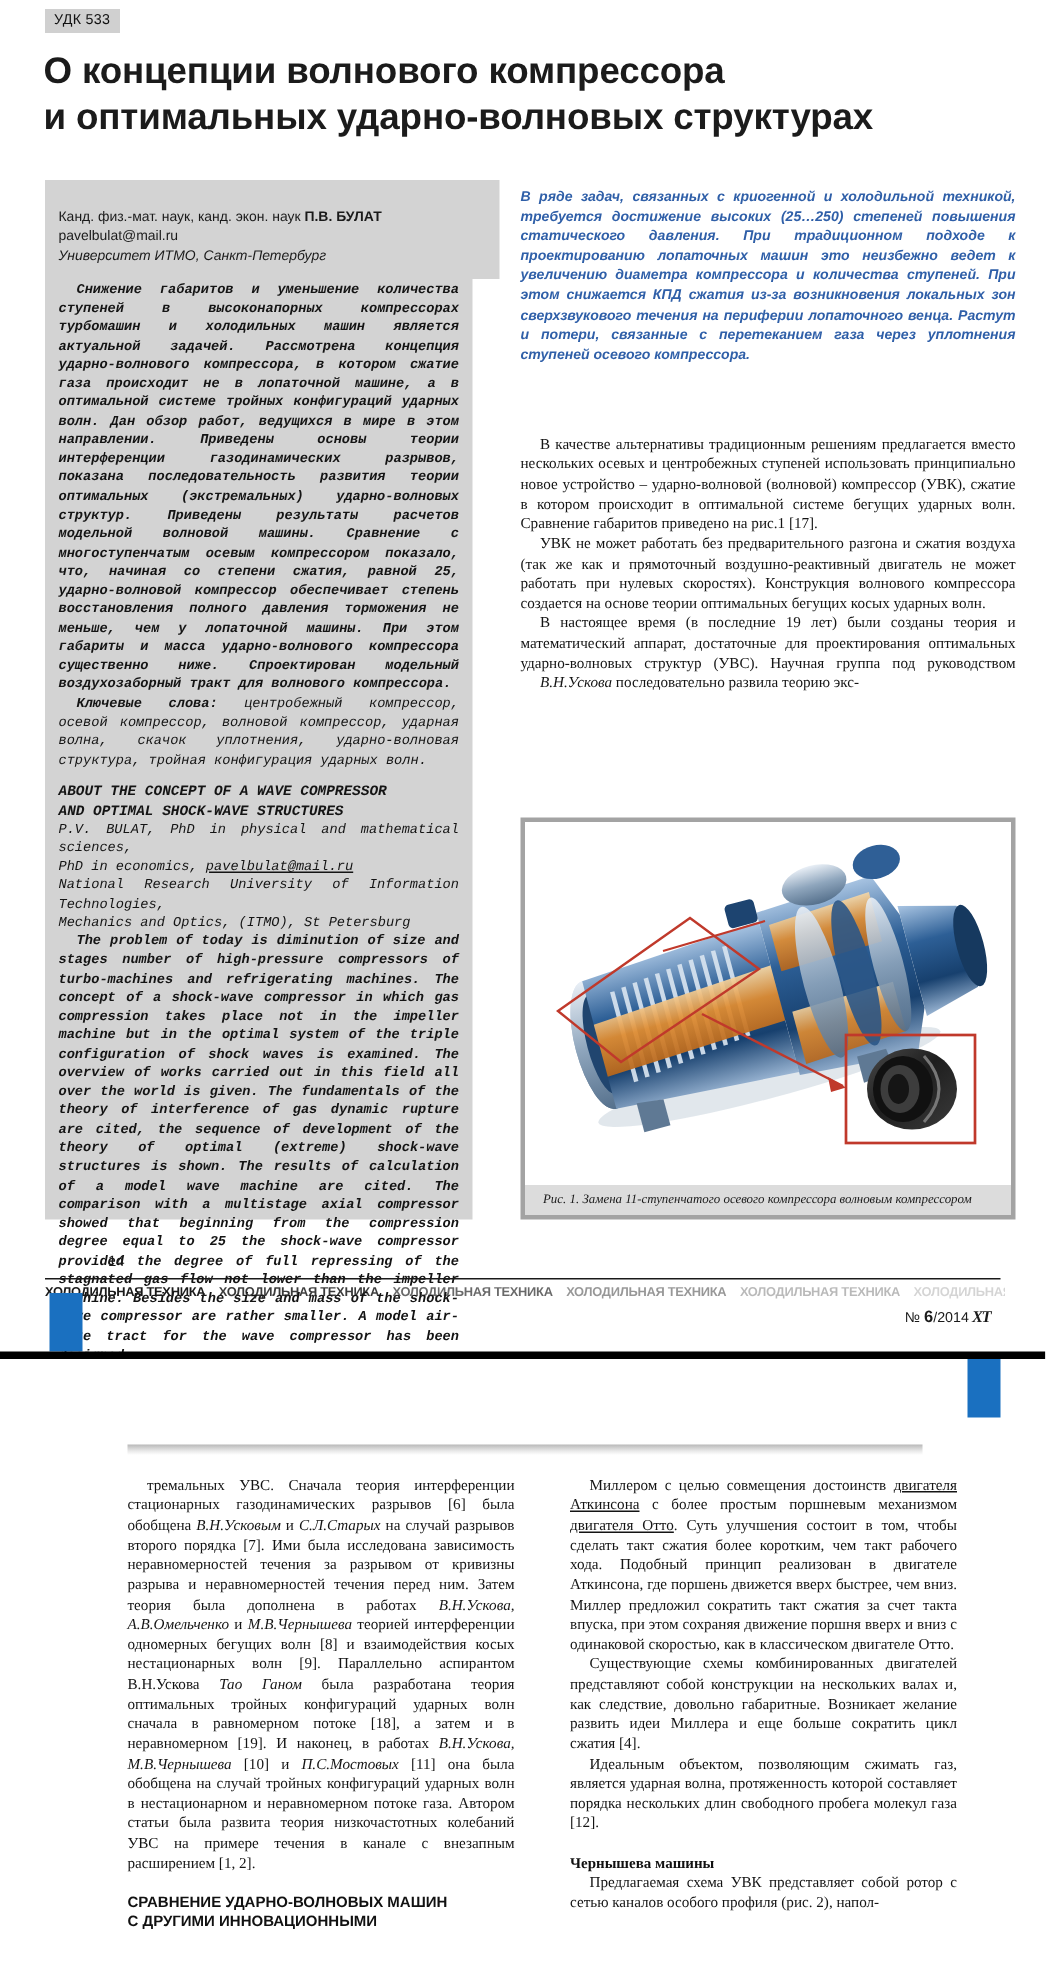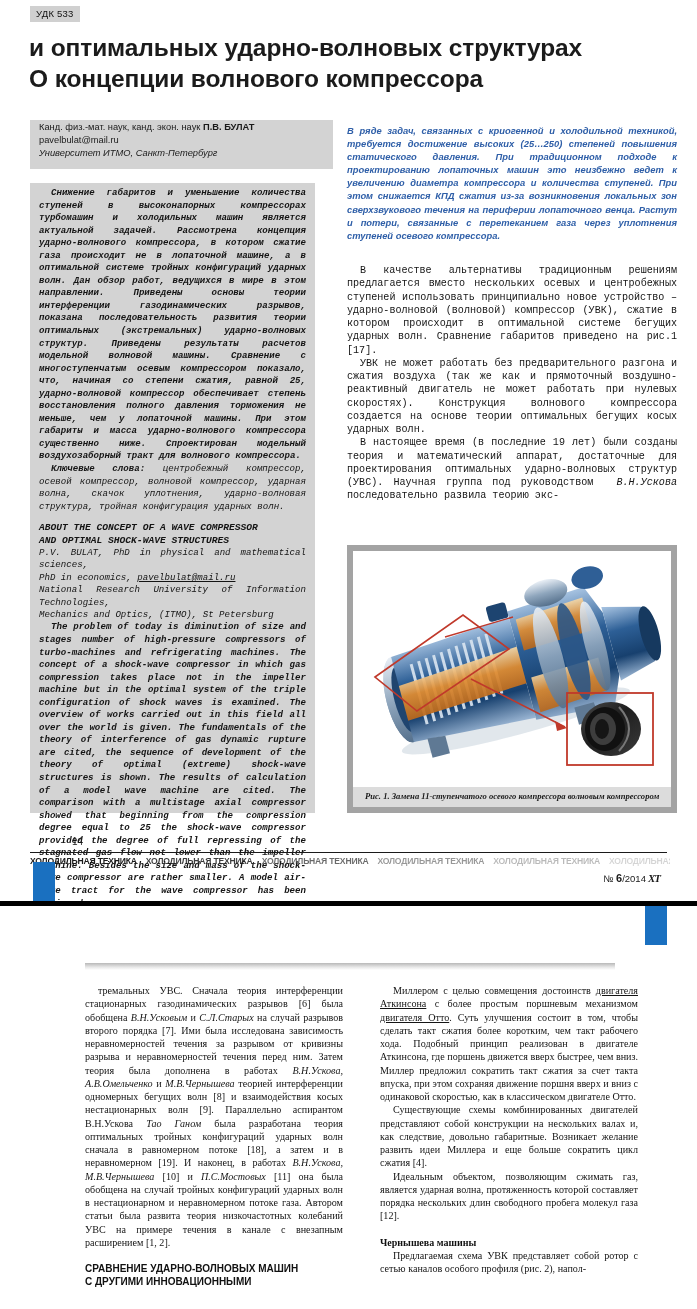--- a/index.html
+++ b/index.html
@@ -48,21 +48,21 @@
     color: #1b1b1b;
     letter-spacing: -0.1px;
   }
   .title-block .ln { display: block; white-space: nowrap; }
 
   .author-box {
     position: absolute;
     left: 30px; top: 120px;
     width: 285px;
     background: #d3d3d3;
-    padding: 1px 9px 8px 9px;
+    padding: 18px 9px 8px 9px;
     font-family: "Liberation Sans", sans-serif;
     font-size: 9.3px;
     line-height: 13.2px;
     color: #1a1a1a;
   }
   .author-box .name { font-weight: bold; }
   .author-box .email { display:block; }
   .author-box .affil { display:block; font-style: italic; }
 
   
@@ -110,42 +110,41 @@
     font-style: italic;
     font-weight: bold;
     font-size: 9.4px;
     line-height: 13.1px;
     color: #2f5fa8;
     text-align: justify;
   }
 
   .right-body {
     position: absolute;
-    left: 347px; top: 264px;
+    left: 347px; top: 290px;
     width: 330px;
-    font-family: Liberation Mono, monospace;
+    font-family: Liberation Serif, serif;
     font-size: 10.1px;
     line-height: 13.25px;
     text-align: justify;
     color: #141414;
   }
   .right-body p { margin: 0; text-indent: 13px; }
   .right-body i { font-style: italic; margin-left: 13px; }
 
   
   .figure-box {
     position: absolute;
     left: 347px; top: 545px;
     width: 330px;
     height: 268px;
-    border: 6px solid #a3a3a3;
+    border: 3px solid #a3a3a3;
     background: #ffffff;
     box-sizing: border-box;
     overflow: hidden;
-    font-weight: bold;
   }
   .fig-img-area {
     position: absolute;
     left: 0; top: 0;
     width: 328px; height: 228px;
     background: #ffffff;
   }
   .fig-caption {
     position: absolute;
     left: 0; bottom: 0;
@@ -286,22 +285,22 @@
   }
 </style>
 </head>
 <body>
 
 <div class="page1">
 
   <div class="udk">УДК 533</div>
 
   <div class="title-block">
+    <span class="ln">О концепции волнового компрессора</span>
     <span class="ln">и оптимальных ударно-волновых структурах</span>
-    <span class="ln">О концепции волнового компрессора</span>
   </div>
 
   <div class="author-box">
     <div><span>Канд. физ.-мат. наук, канд. экон. наук </span><span class="name">П.В. БУЛАТ</span></div>
     <span class="email">pavelbulat@mail.ru</span>
     <span class="affil">Университет ИТМО, Санкт-Петербург</span>
   </div>
 
   <div class="abstract-col">
     <p>Снижение габаритов и уменьшение количества ступеней в высоконапорных компрессорах турбомашин и холодильных машин является актуальной задачей. Рассмотрена концепция ударно-волнового компрессора, в котором сжатие газа происходит не в лопаточной машине, а в оптимальной системе тройных конфигураций ударных волн. Дан обзор работ, ведущихся в мире в этом направлении. Приведены основы теории интерференции газодинамических разрывов, показана последовательность развития теории оптимальных (экстремальных) ударно-волновых структур. Приведены результаты расчетов модельной волновой машины. Сравнение с многоступенчатым осевым компрессором показало, что, начиная со степени сжатия, равной 25, ударно-волновой компрессор обеспечивает степень восстановления полного давления торможения не меньше, чем у лопаточной машины. При этом габариты и масса ударно-волнового компрессора существенно ниже. Спроектирован модельный воздухозаборный тракт для волнового компрессора.</p>

